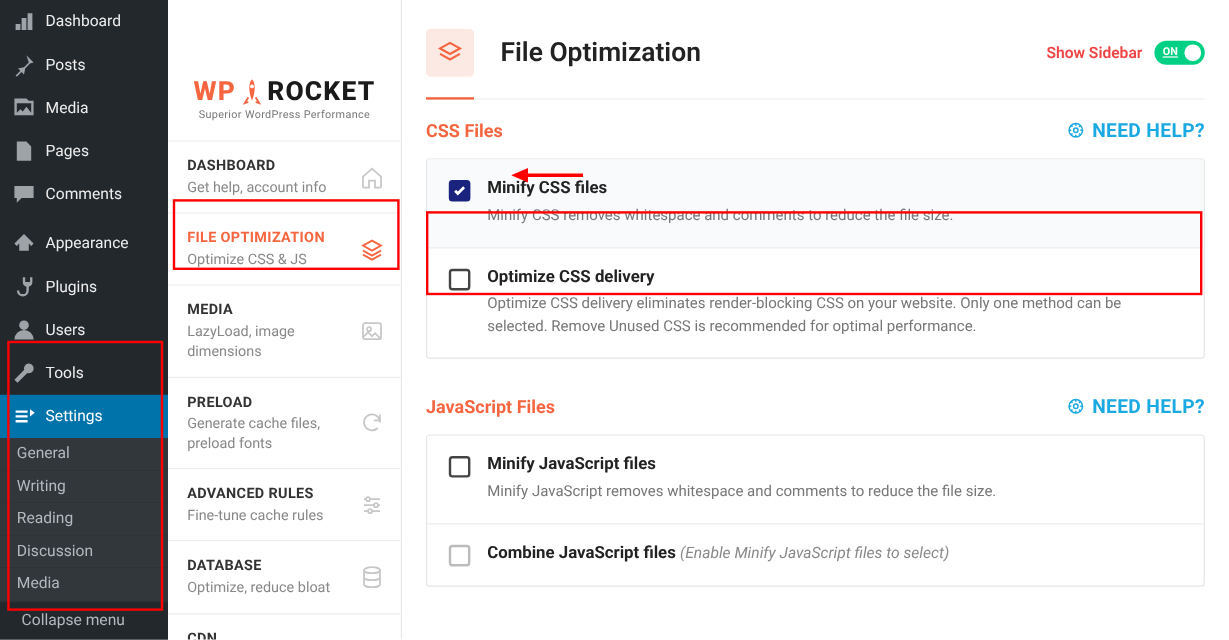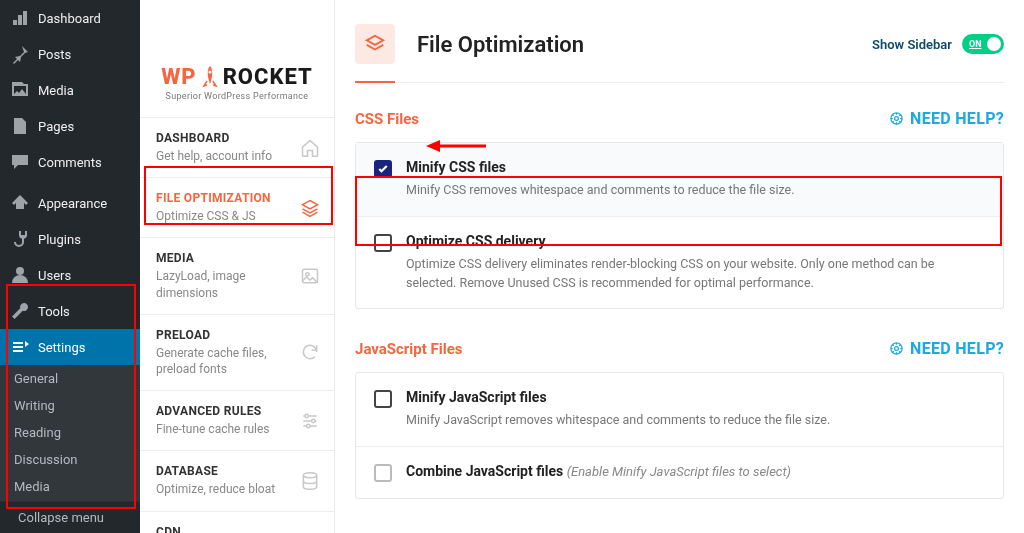--- a/index.html
+++ b/index.html
@@ -27,26 +27,26 @@
 .rnav-icon { position: absolute; right: 14px; top: 50%; transform: translateY(-50%); width: 20px; height: 20px; color: #c8c8c8; }
 .rnav-item.active .rnav-icon { color: #f56640; }
 
 .main { position: absolute; left: 335px; top: 0; right: 0; height: 533px; background: #fff; padding: 24px 20px 0 20px; overflow: hidden; }
 .main-header { display: flex; align-items: center; justify-content: space-between; padding-bottom: 18px; border-bottom: 1px solid #eee; position: relative; }
 .title-group { display: flex; align-items: center; gap: 22px; }
 .title-icon { width: 40px; height: 40px; background: #fde9e3; border-radius: 4px; display: flex; align-items: center; justify-content: center; color: #f56640; position: relative; }
 .title-icon::after { content: ""; position: absolute; bottom: -19px; left: 0; width: 40px; height: 2px; background: #f56640; }
 .page-title { font-size: 22px; font-weight: 600; color: #222; }
 .sidebar-toggle { display: flex; align-items: center; gap: 10px; }
-.sidebar-label { font-size: 13px; font-weight: 600; color: #0c4a6e; }
+.sidebar-label { font-size: 13px; font-weight: 600; color: #ef4444; }
 .toggle { width: 42px; height: 20px; background: #00d084; border-radius: 10px; position: relative; display: flex; align-items: center; }
 .toggle-on { font-size: 9px; font-weight: 700; color: #fff; position: absolute; left: 7px; text-decoration: underline; }
 .toggle-knob { width: 14px; height: 14px; background: #fff; border-radius: 50%; position: absolute; right: 3px; }
 
-.section-head { display: flex; align-items: center; justify-content: space-between; margin-top: 26px; margin-bottom: 14px; }
+.section-head { display: flex; align-items: center; justify-content: space-between; margin-top: 16px; margin-bottom: 14px; }
 .section-title { font-size: 15px; font-weight: 700; color: #f56640; }
 .need-help { display: flex; align-items: center; gap: 6px; color: #1ba9e1; font-size: 16px; font-weight: 700; cursor: pointer; letter-spacing: 0.3px; }
 .need-help svg { width: 15px; height: 15px; }
 
 .panel { border: 1px solid #e6e6e6; border-radius: 3px; }
 .opt { display: flex; gap: 14px; padding: 16px 18px; border-bottom: 1px solid #eee; }
 .opt:last-child { border-bottom: none; }
 .opt.selected { background: #f8fafb; }
 .chk { width: 18px; height: 18px; border: 2px solid #444; border-radius: 3px; flex-shrink: 0; display: flex; align-items: center; justify-content: center; margin-top: 1px; }
 .chk.checked { background: #1a237e; border-color: #1a237e; color: #fff; }

